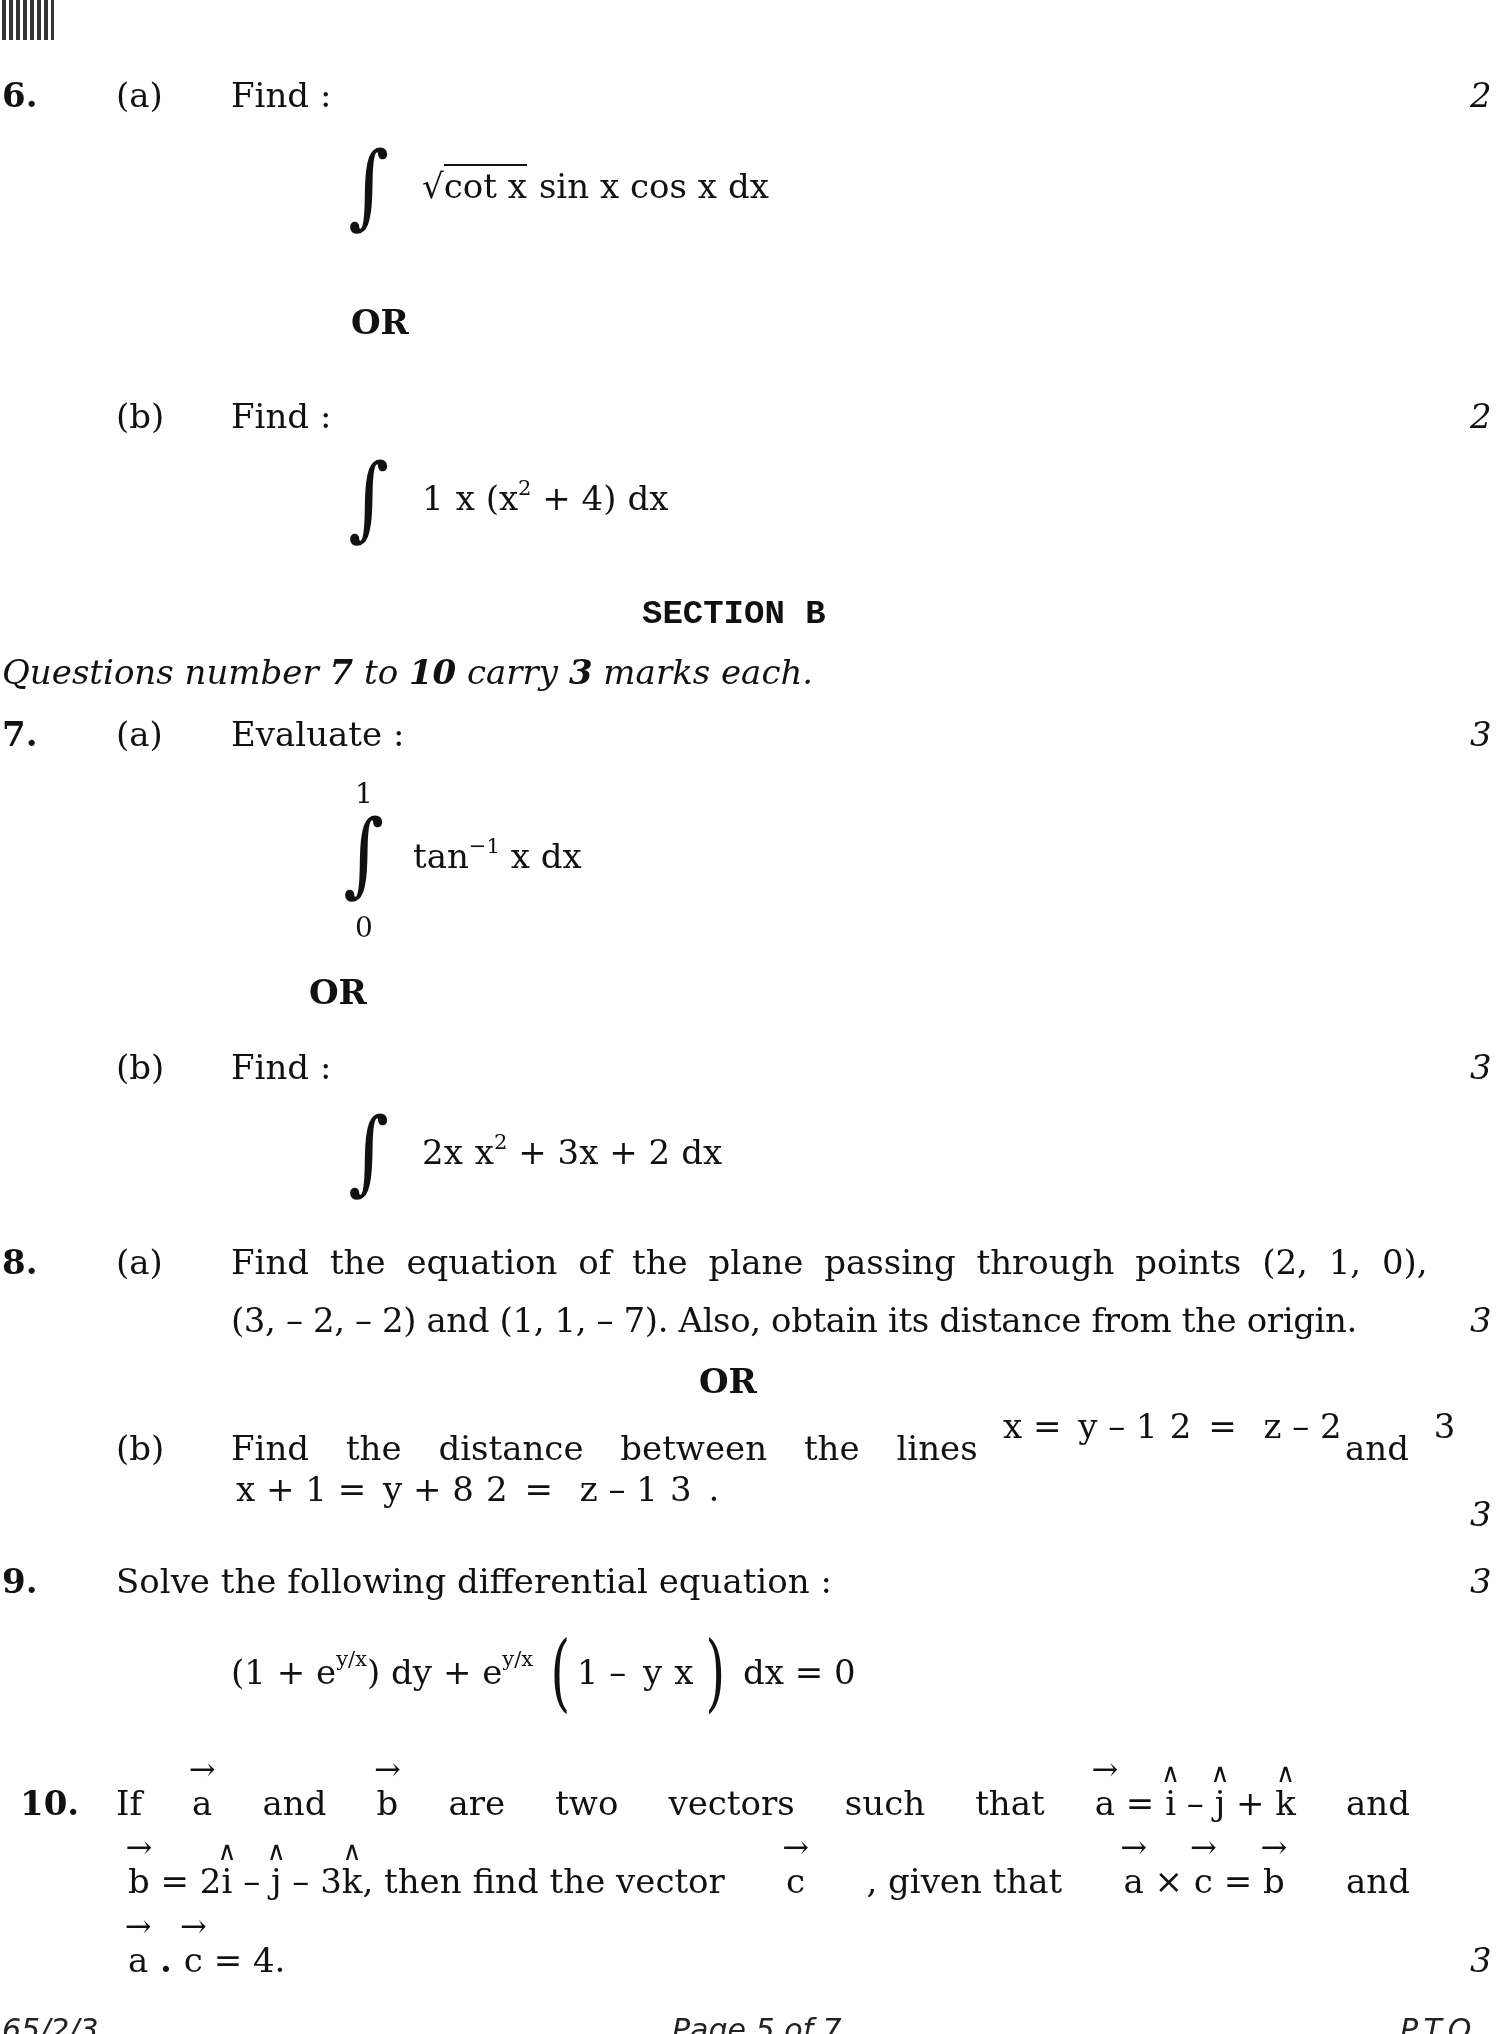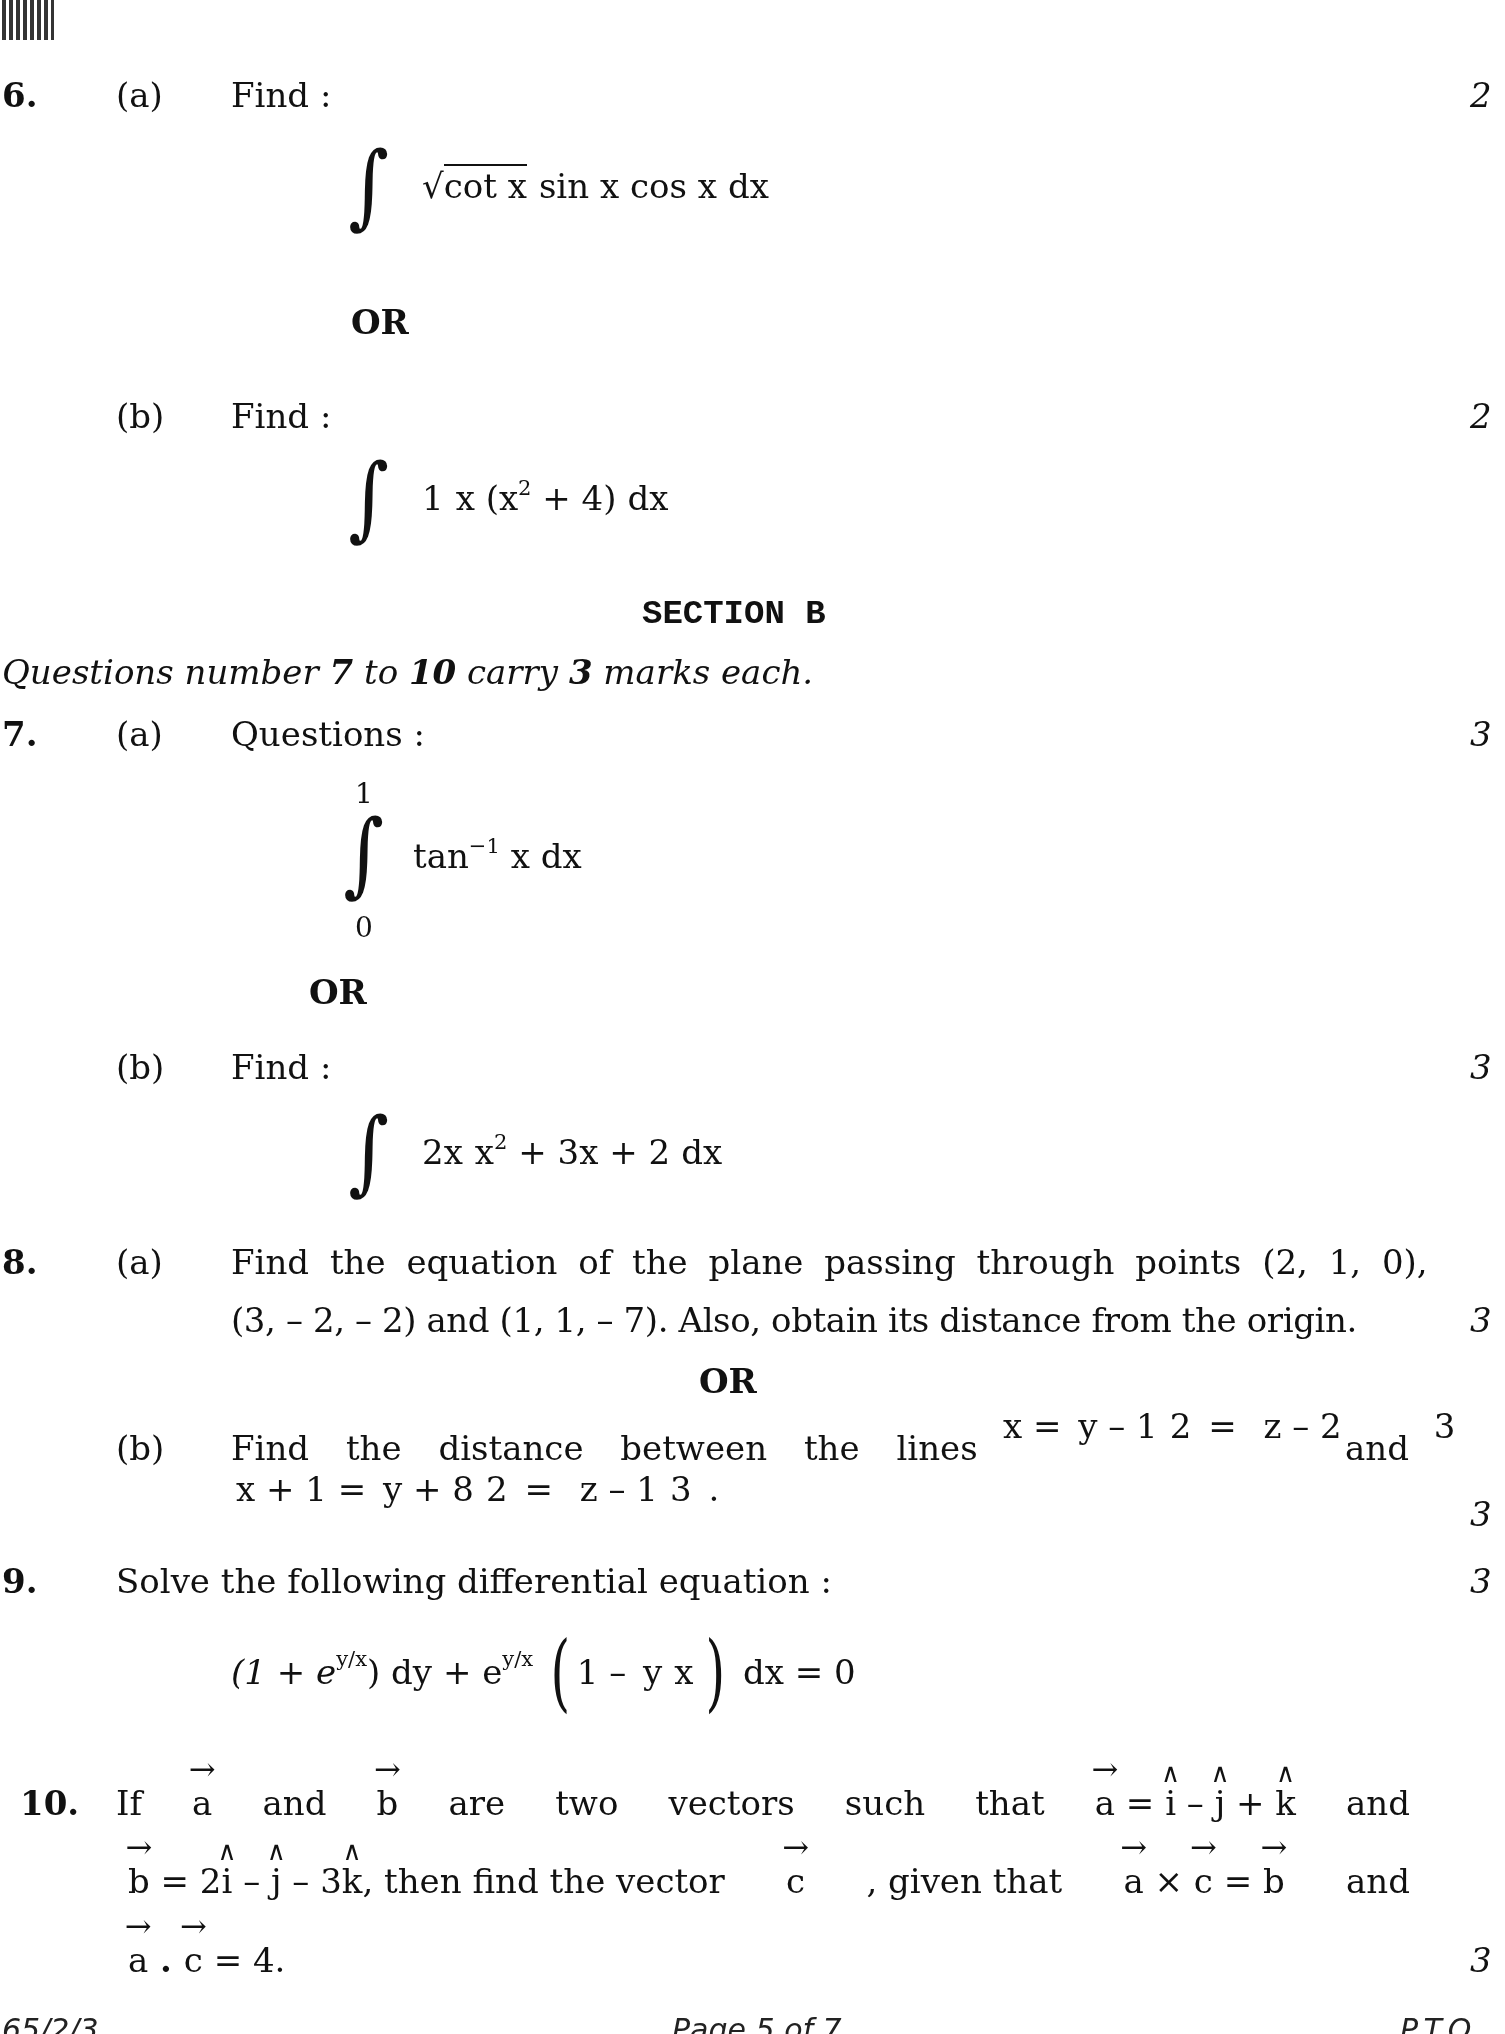--- a/index.html
+++ b/index.html
@@ -64,21 +64,21 @@
   <span class="t" style="vertical-align:middle;">dx</span>
 </div>
 
 <div class="abs t bold" style="left:642px;top:594px;font-family:Liberation Mono, monospace;">SECTION B</div>
 <div class="abs t it" style="left:2px;top:652px;">
   <span>Questions number </span><b>7</b><span> to </span><b>10</b><span> carry </span><b>3</b><span> marks each.</span>
 </div>
 
 <div class="abs qn" style="left:2px;top:714px;">7.</div>
 <div class="abs t" style="left:116px;top:714px;">(a)</div>
-<div class="abs t" style="left:231px;top:714px;">Questions :</div>
+<div class="abs t" style="left:231px;top:714px;">Evaluate :</div>
 <div class="abs marks" style="left:1470px;top:714px;">3</div>
 
 <div class="abs t" style="left:355px;top:774px;font-size:28px;">1</div>
 <div class="abs intg" style="left:340px;top:808px;">∫</div>
 <div class="abs t" style="left:355px;top:908px;font-size:28px;">0</div>
 <div class="abs t" style="left:413px;top:836px;">
   <span>tan</span><sup>−1</sup><span> x dx</span>
 </div>
 
 <div class="abs t bold" style="left:309px;top:972px;">OR</div>
@@ -137,21 +137,21 @@
   </span>
   <span style="vertical-align:middle;">.</span>
 </div>
 <div class="abs marks" style="left:1470px;top:1494px;">3</div>
 
 <div class="abs qn" style="left:2px;top:1561px;">9.</div>
 <div class="abs t" style="left:116px;top:1561px;">Solve the following differential equation :</div>
 <div class="abs marks" style="left:1470px;top:1561px;">3</div>
 
 <div class="abs t" style="left:231px;top:1630px;">
-  <span style="vertical-align:middle;font-style:italic;">(1 + e</span><sup>y/x</sup><span style="vertical-align:middle;">) dy + e</span><sup>y/x</sup>
+  <span style="vertical-align:middle;">(1 + e</span><sup>y/x</sup><span style="vertical-align:middle;">) dy + e</span><sup>y/x</sup>
   <span class="paren-big">(</span><span style="vertical-align:middle;">1 –</span>
   <span class="frac">
     <span class="num">y</span>
       <span class="bar"></span>
       <span class="den">x</span>
   </span><span class="paren-big">)</span>
   <span style="vertical-align:middle;">dx = 0</span>
 </div>
 
 <div class="abs qn" style="left:2px;top:1783px;margin-left:18px;">10.</div>

